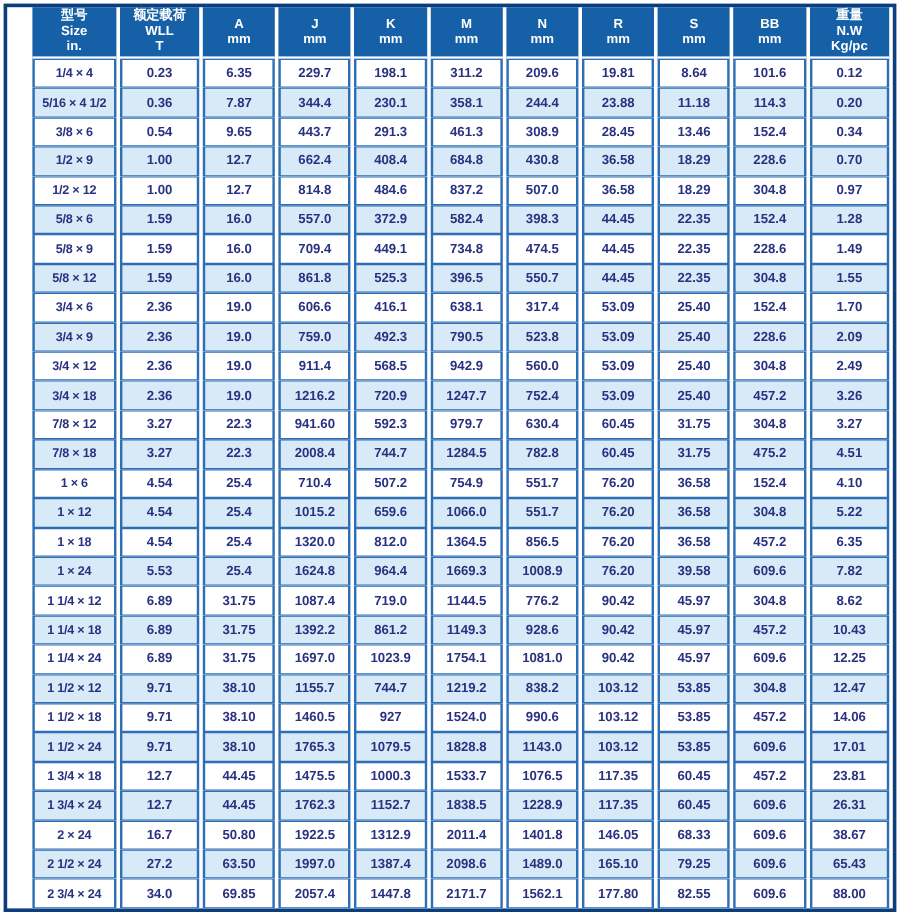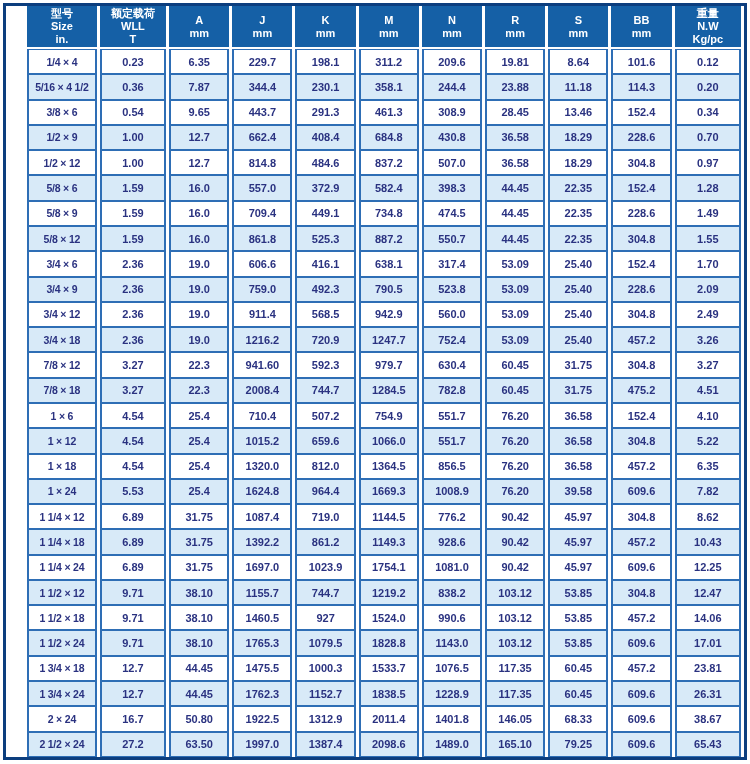--- a/index.html
+++ b/index.html
@@ -214,21 +214,21 @@
           <td>22.35</td>
           <td>228.6</td>
           <td>1.49</td>
         </tr>
         <tr>
           <td>5/8 × 12</td>
           <td>1.59</td>
           <td>16.0</td>
           <td>861.8</td>
           <td>525.3</td>
-          <td>887.2</td>
+          <td>396.5</td>
           <td>550.7</td>
           <td>44.45</td>
           <td>22.35</td>
           <td>304.8</td>
           <td>1.55</td>
         </tr>
         <tr>
           <td>3/4 × 6</td>
           <td>2.36</td>
           <td>19.0</td>
@@ -481,15 +481,28 @@
           <td>63.50</td>
           <td>1997.0</td>
           <td>1387.4</td>
           <td>2098.6</td>
           <td>1489.0</td>
           <td>165.10</td>
           <td>79.25</td>
           <td>609.6</td>
           <td>65.43</td>
         </tr>
+        <tr>
+          <td>2 3/4 × 24</td>
+          <td>34.0</td>
+          <td>69.85</td>
+          <td>2057.4</td>
+          <td>1447.8</td>
+          <td>2171.7</td>
+          <td>1562.1</td>
+          <td>177.80</td>
+          <td>82.55</td>
+          <td>609.6</td>
+          <td>88.00</td>
+        </tr>
       </tbody>
   </table>
 </div>
 
 </body></html>

